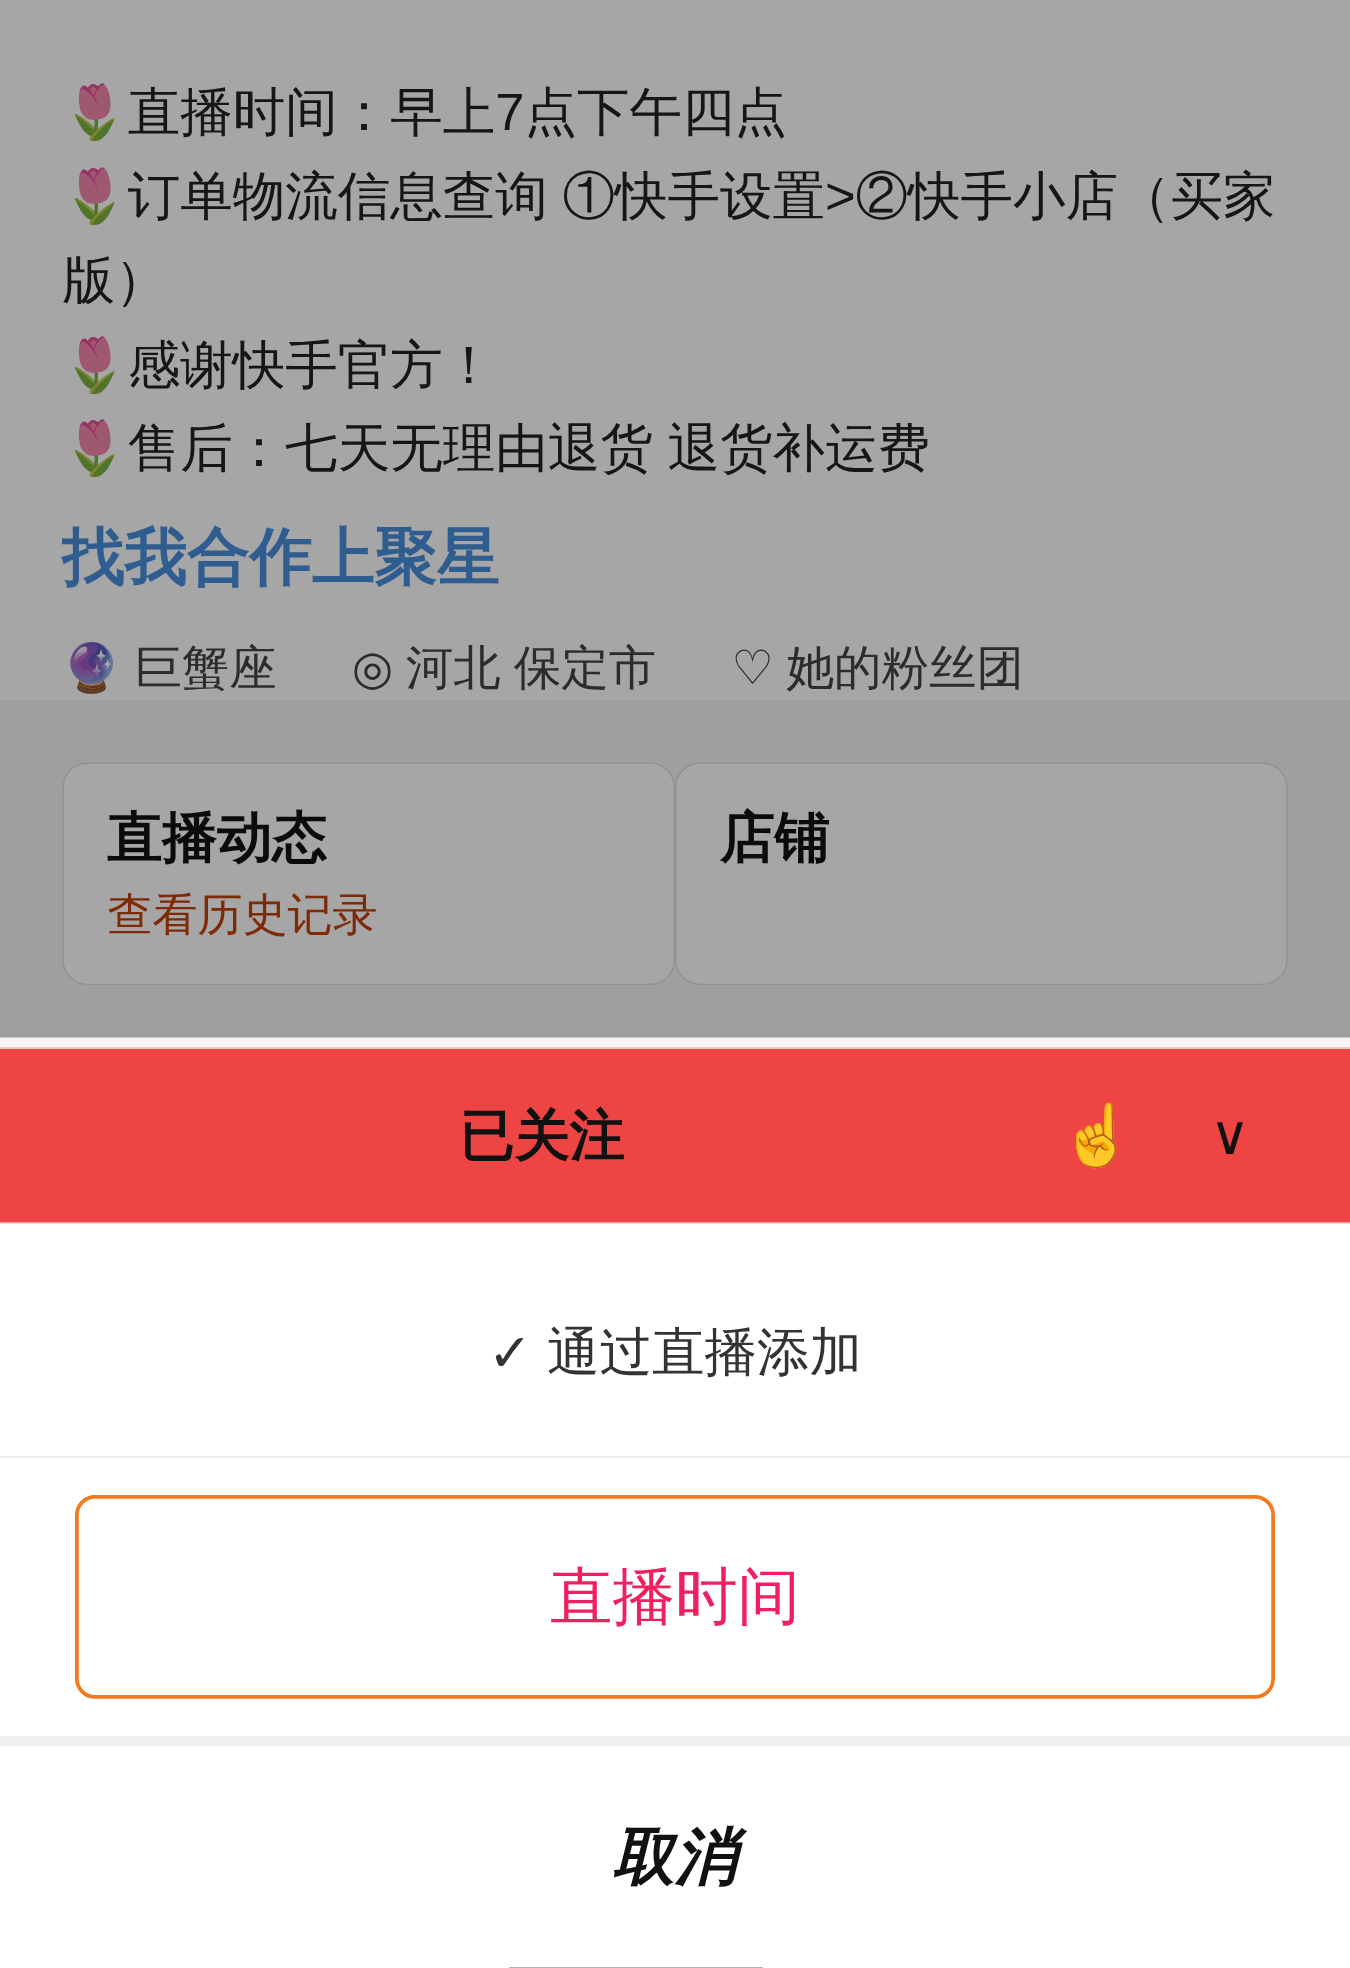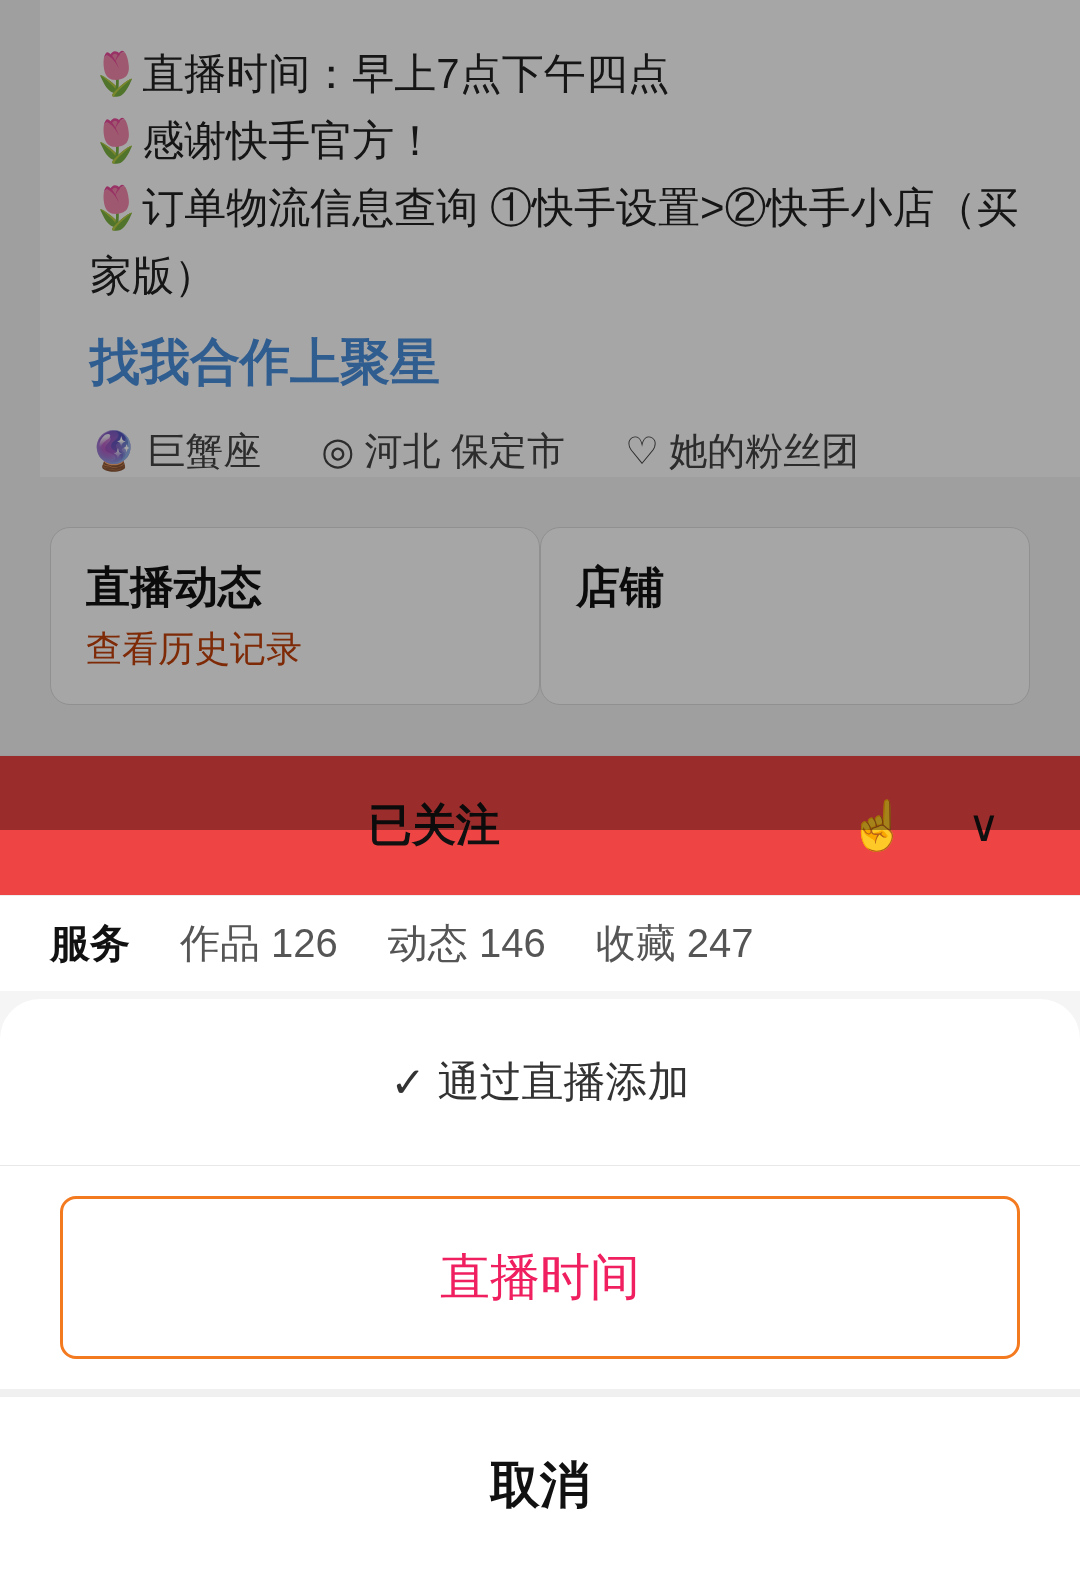--- a/index.html
+++ b/index.html
@@ -15,23 +15,22 @@
     
     .bg-page {
       width: 1080px;
       height: 1574px;
       background: #f5f5f5;
       position: relative;
     }
 
     
     .profile-content {
-      padding: 40px 50px 0;
-      background: #fff;
-      margin-left: 40px;
+      padding: 56px 50px 0;
+      background: #fff;
     }
 
     .profile-text-block {
       font-size: 42px;
       line-height: 1.6;
       color: #222;
       margin-bottom: 10px;
     }
 
     .link-text {
@@ -187,38 +186,40 @@
       color: #f02060;
       background: #fff;
       font-weight: 400;
     }
 
     .cancel-row {
       display: flex;
       align-items: center;
       justify-content: center;
       padding: 55px 0;
+      font-style: italic;
     }
 
     .cancel-label {
       font-size: 50px;
       font-weight: bold;
       color: #111;
     }
   </style>
 </head>
 <body>
 
 <div class="bg-page">
 
   <div class="profile-content">
     <div class="profile-text-block">
       <div>🌷直播时间：早上7点下午四点</div>
+      <div>🌷订单物流信息查询 ①快手设置&gt;②快手小店（买家版）</div>
       <div>🌷感谢快手官方！</div>
-      <div>🌷订单物流信息查询 ①快手设置&gt;②快手小店（买家版）</div>
+      <div>🌷售后：七天无理由退货 退货补运费</div>
     </div>
 
     <div class="link-text" style="color: rgb(74, 143, 221);">找我合作上聚星</div>
 
     <div class="profile-meta">
       <span>
         <span>🔮</span>
         <span>巨蟹座</span>
       </span>
       <span>

